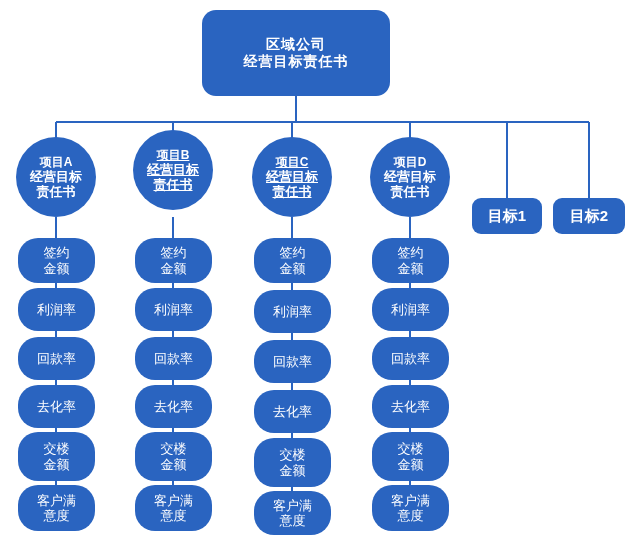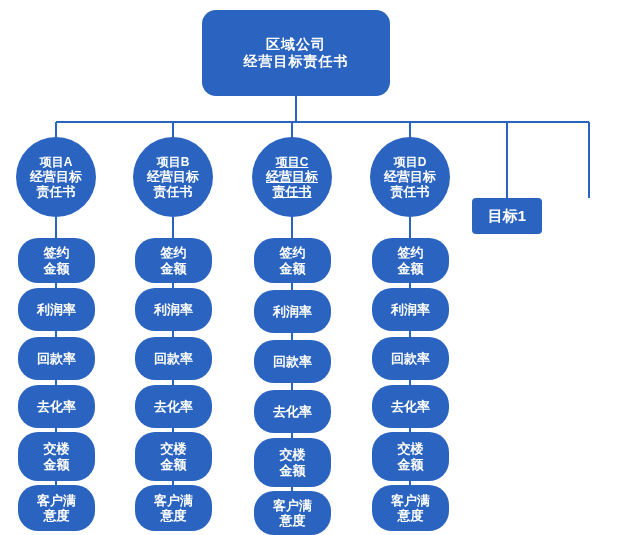--- a/index.html
+++ b/index.html
@@ -43,30 +43,30 @@
     width:80px;height:80px;
     border-radius:50%;
     font-size:13px;
     flex-direction:column;
   }
   .circle .lead{font-size:12px;}
 
   
   .goal{
     width:70px;height:36px;
-    border-radius:4px;
+    border-radius:9px;
     font-size:15px;
   }
 
   
   .kpi{
     width:77px;
     border-radius:20px;
     font-size:13px;
-    font-weight:bold;
+    font-weight:normal;
   }
 </style>
 </head>
 <body>
 
 <div id="chart">
 
   <svg id="wires" viewBox="0 0 632 535" width="632" height="535" aria-hidden="true">
     <g stroke="#2a64c0" stroke-width="1.6" fill="none" shape-rendering="crispEdges">
 
@@ -123,21 +123,21 @@
   <div class="node kpi" style="left:18px;top:238px;height:45px;">签约
 金额</div>
   <div class="node kpi" style="left:18px;top:288px;height:43px;">利润率</div>
   <div class="node kpi" style="left:18px;top:337px;height:43px;">回款率</div>
   <div class="node kpi" style="left:18px;top:385px;height:43px;">去化率</div>
   <div class="node kpi" style="left:18px;top:432px;height:49px;">交楼
 金额</div>
   <div class="node kpi" style="left:18px;top:485px;height:46px;">客户满
 意度</div>
 
-  <div class="node circle" style="left:133px;top:137px;">
+  <div class="node circle" style="left:133px;top:130px;text-decoration:underline;">
     <span class="lead">项目B</span>
     <span>经营目标
 责任书</span>
   </div>
   <div class="node kpi" style="left:135px;top:238px;height:45px;">签约
 金额</div>
   <div class="node kpi" style="left:135px;top:288px;height:43px;">利润率</div>
   <div class="node kpi" style="left:135px;top:337px;height:43px;">回款率</div>
   <div class="node kpi" style="left:135px;top:385px;height:43px;">去化率</div>
   <div class="node kpi" style="left:135px;top:432px;height:49px;">交楼
@@ -169,14 +169,15 @@
 金额</div>
   <div class="node kpi" style="left:372px;top:288px;height:43px;">利润率</div>
   <div class="node kpi" style="left:372px;top:337px;height:43px;">回款率</div>
   <div class="node kpi" style="left:372px;top:385px;height:43px;">去化率</div>
   <div class="node kpi" style="left:372px;top:432px;height:49px;">交楼
 金额</div>
   <div class="node kpi" style="left:372px;top:485px;height:46px;">客户满
 意度</div>
 
   <div class="node goal" style="left:472px;top:198px;">目标1</div>
+  <div class="node goal" style="left:553px;top:198px;width:72px;">目标2</div>
 
 </div>
 
 </body></html>

